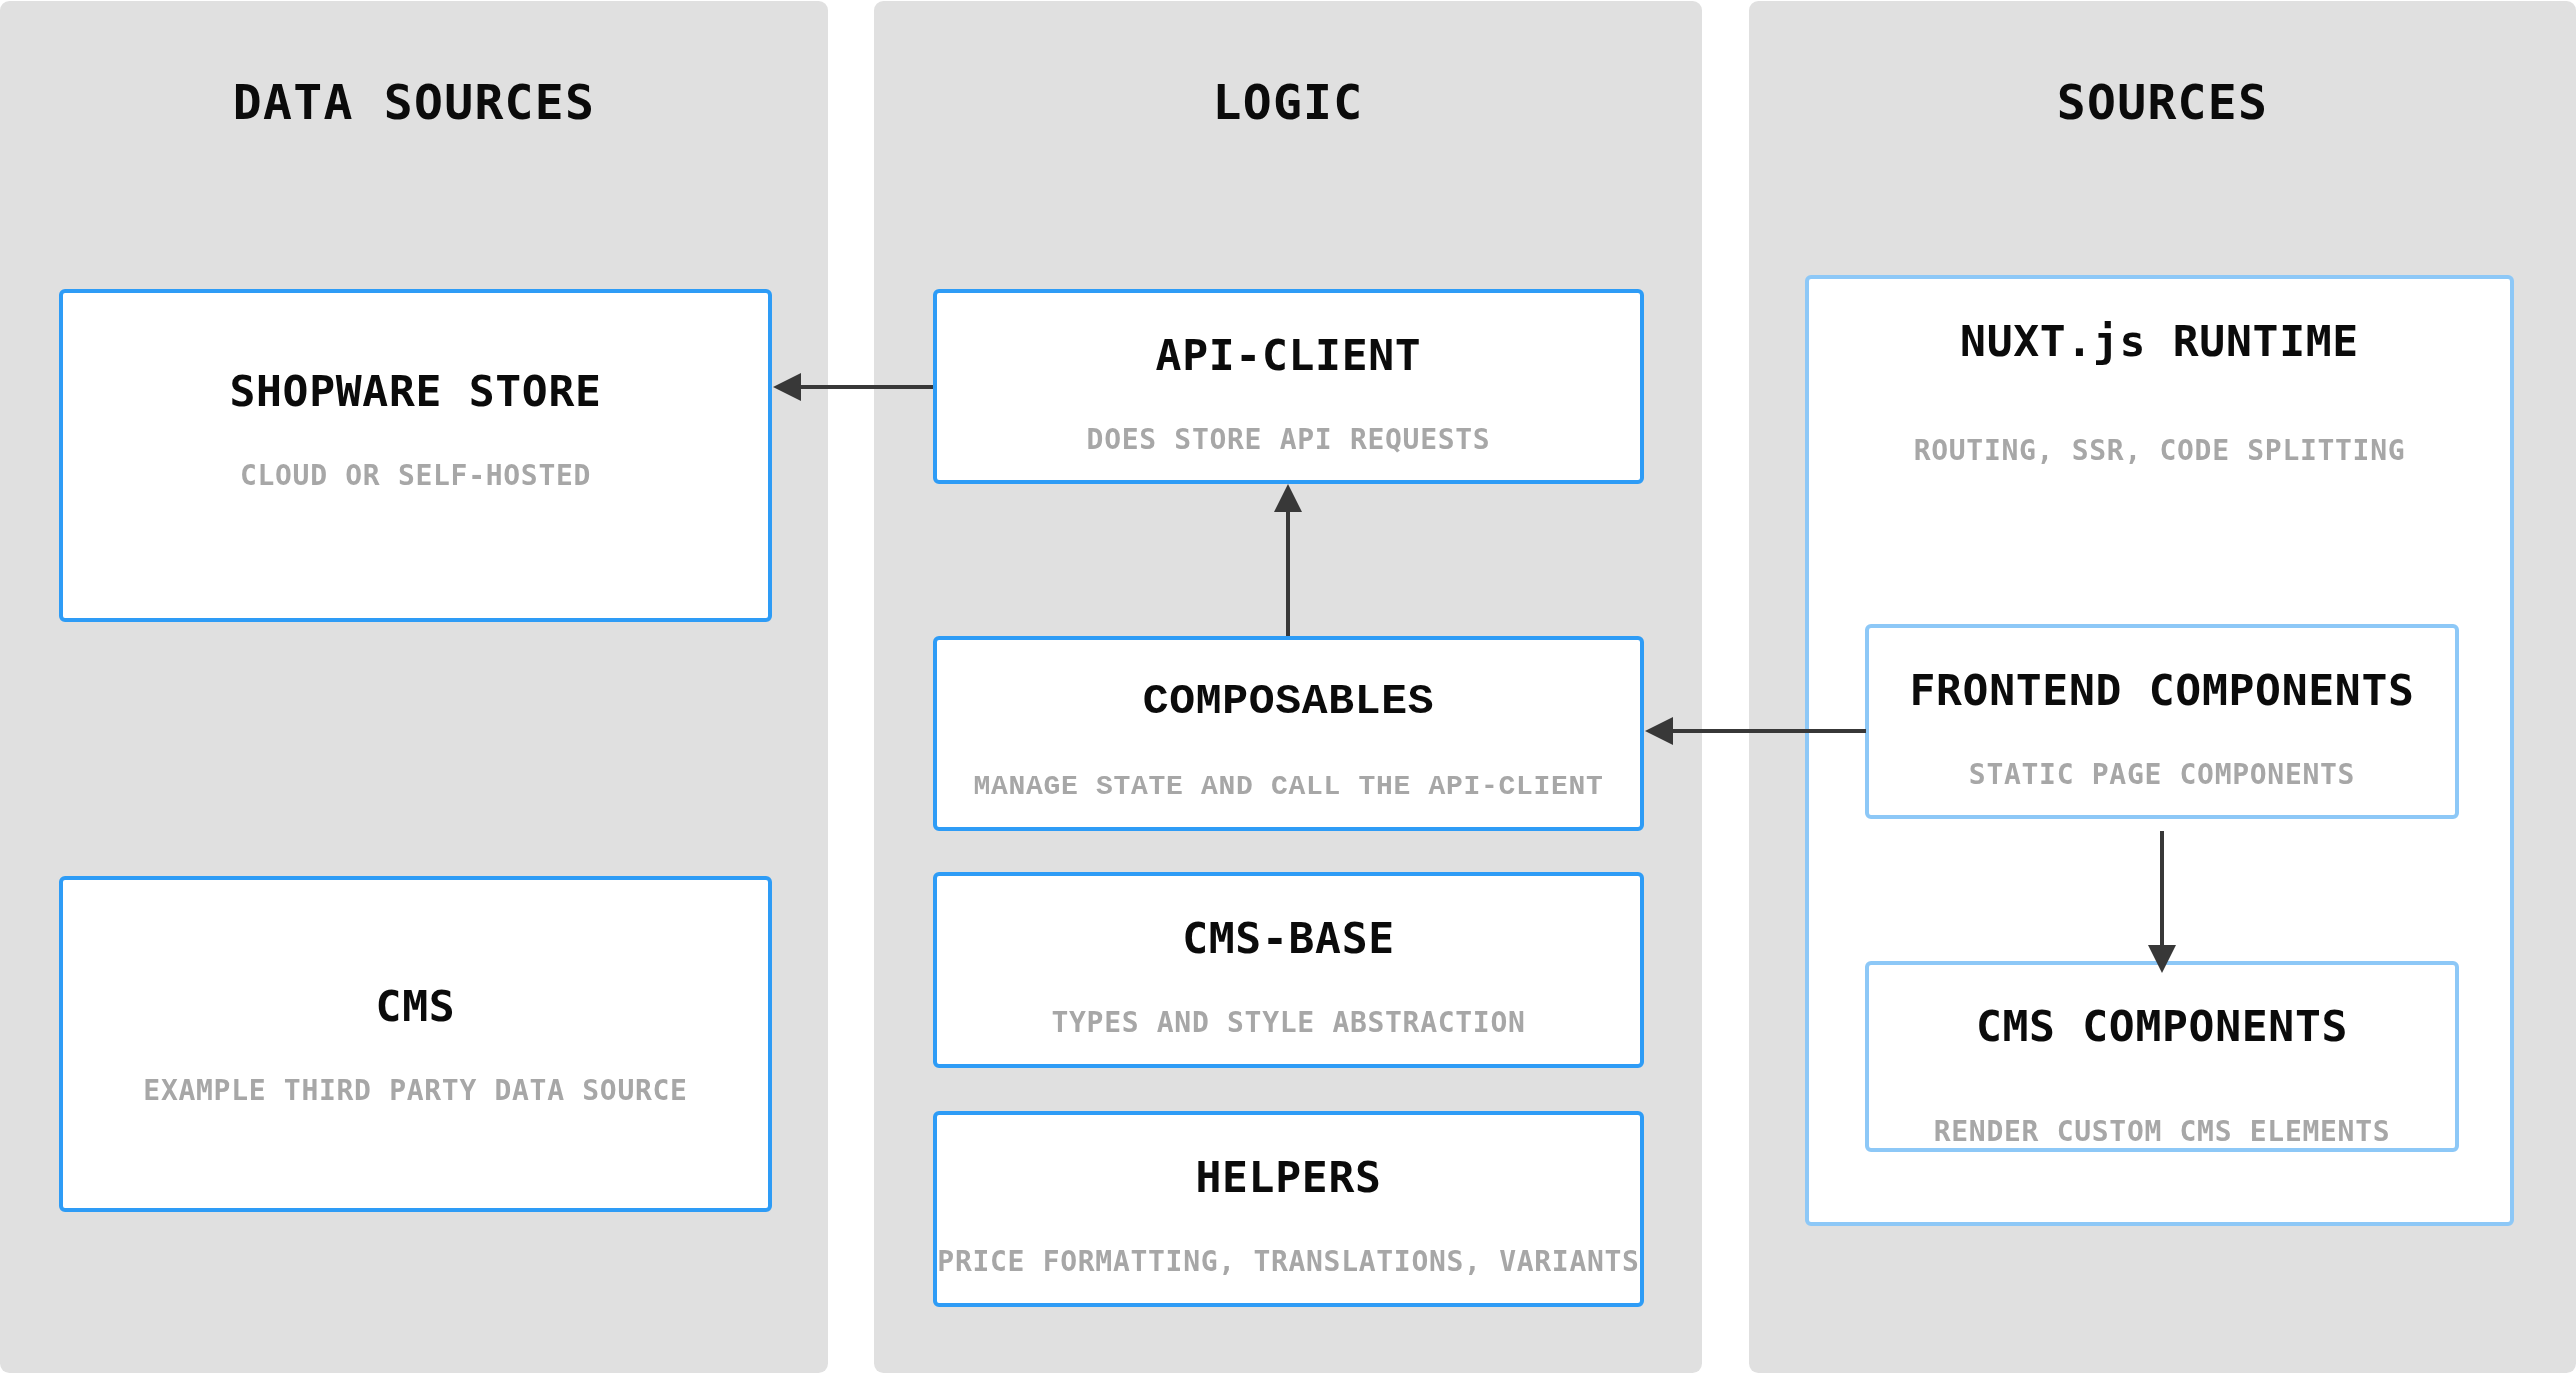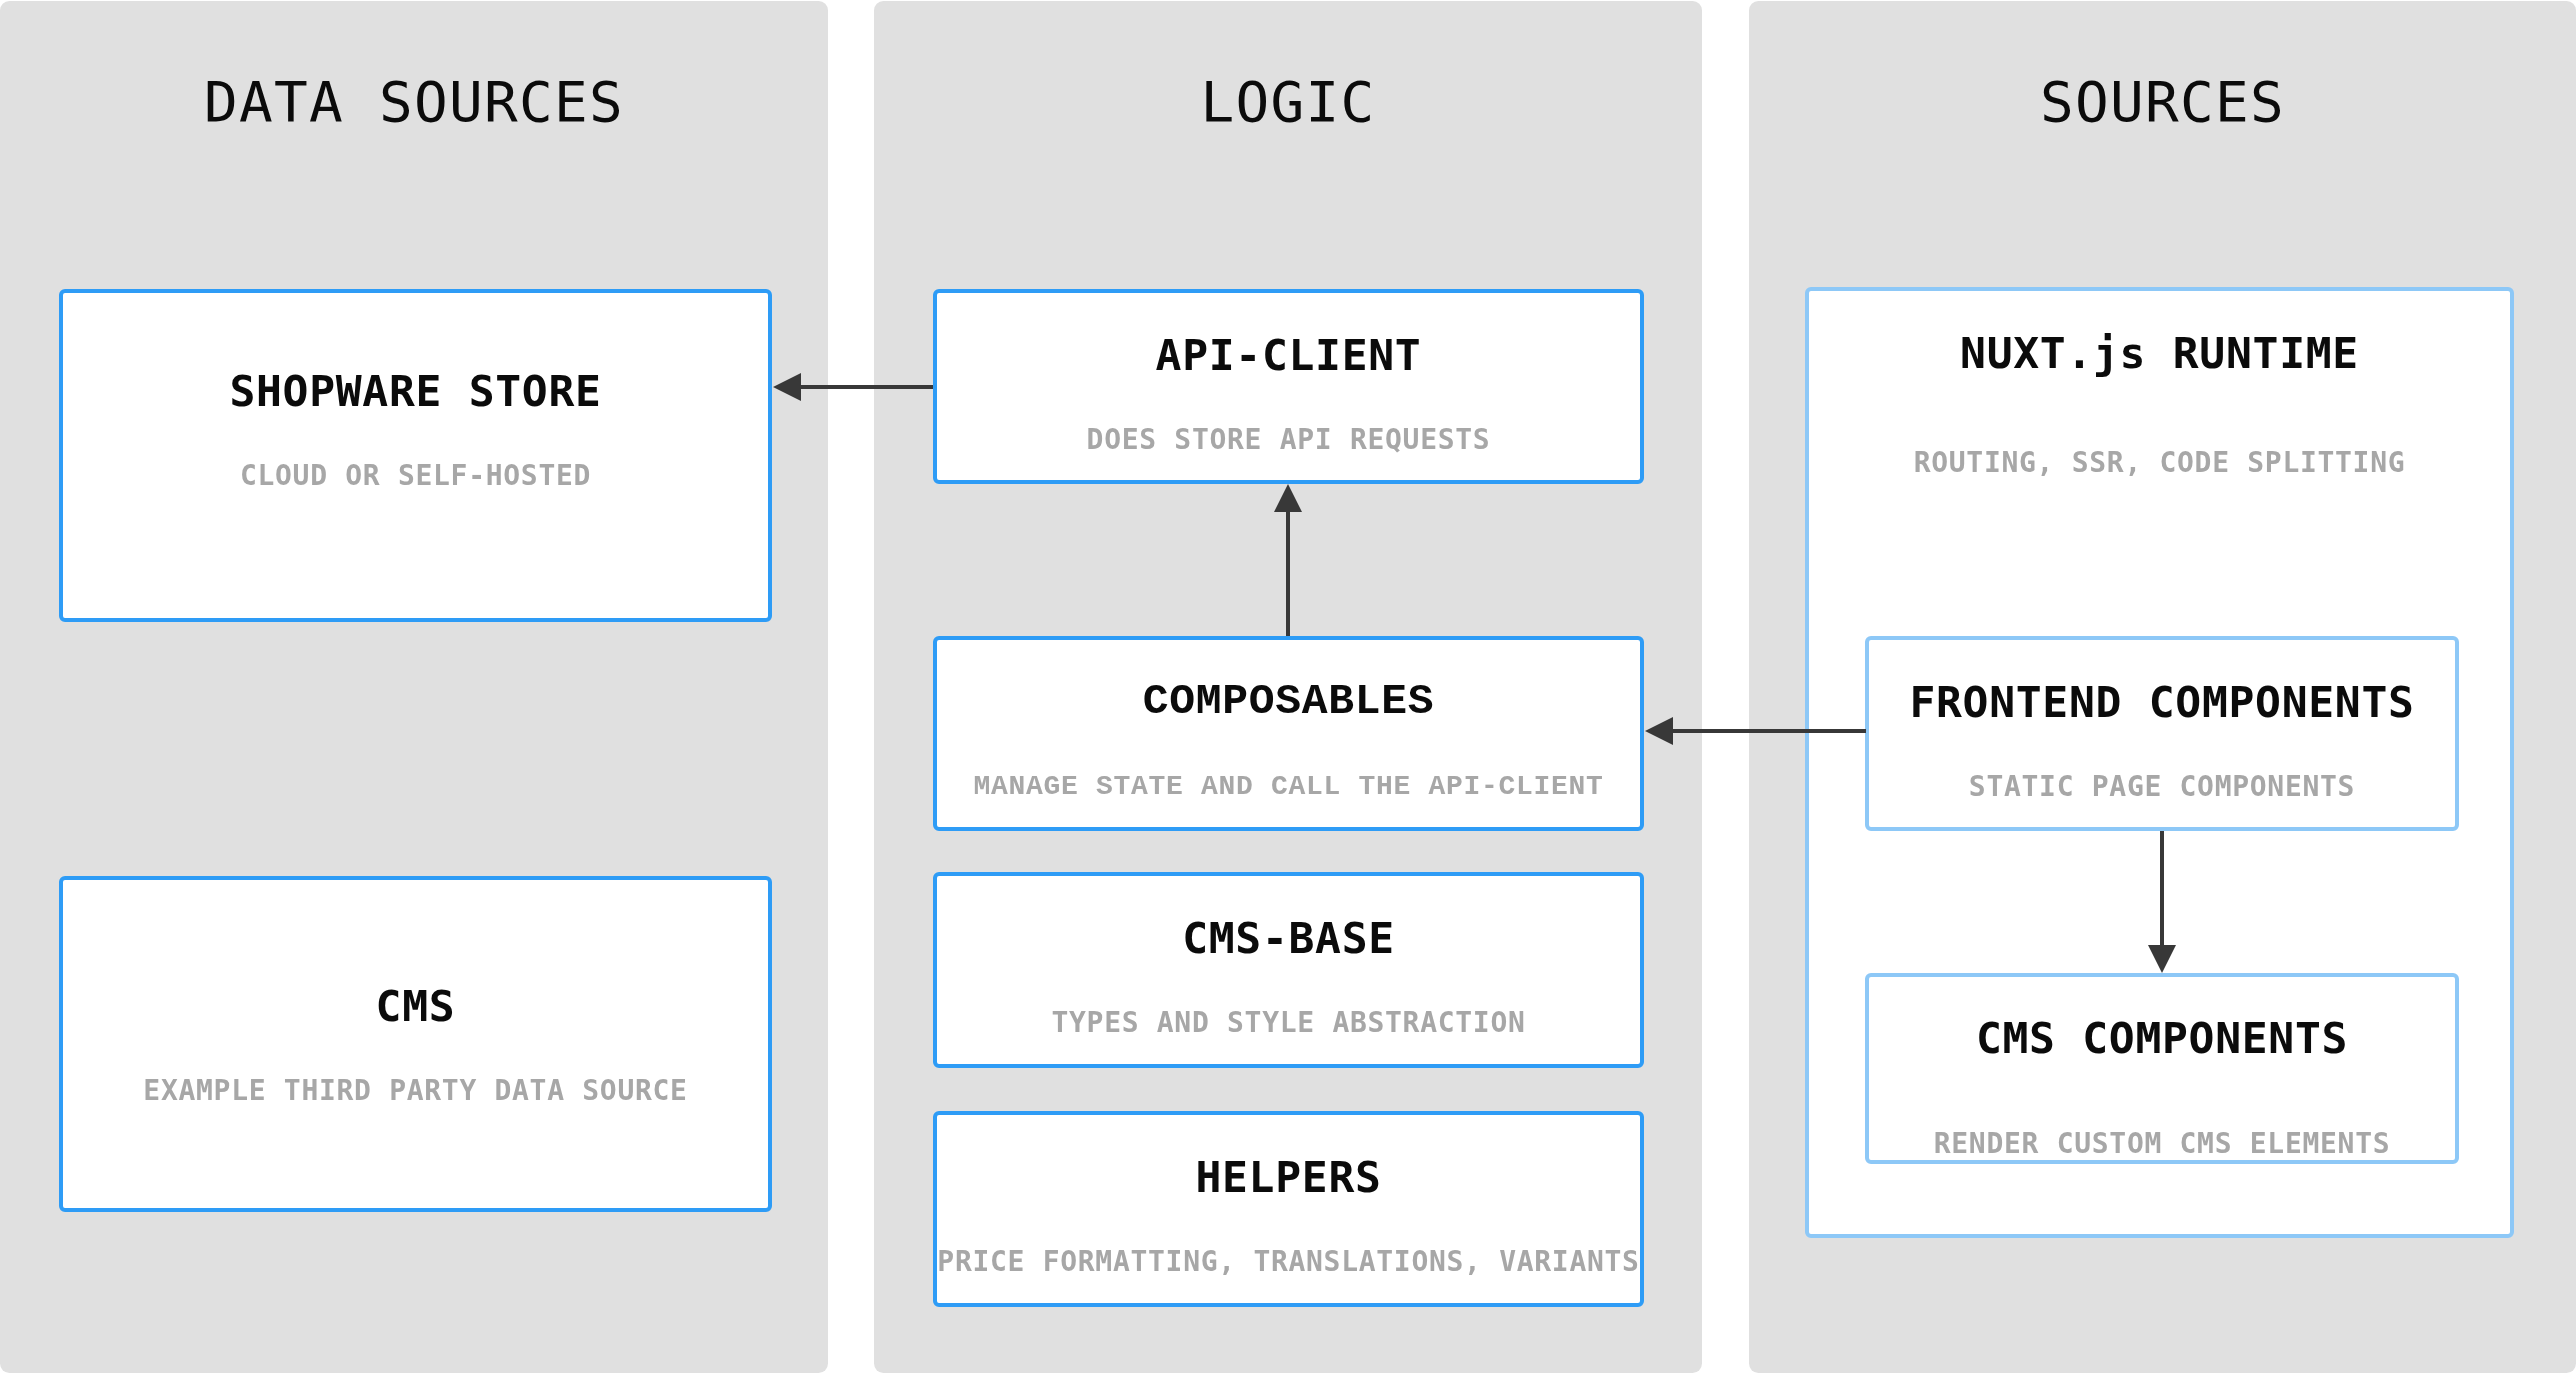--- a/index.html
+++ b/index.html
@@ -22,22 +22,22 @@
   .column{
     position:absolute;top:1.3px;height:1372px;
     background:var(--column-bg);border-radius:9.4px;
   }
   .col-left{left:0;width:828px;}
   .col-mid{left:874px;width:828px;}
   .col-right{left:1749px;width:827px;}
 
   .column-title{
     position:absolute;top:64px;left:0;width:100%;
-    text-align:center;font-size:56px;line-height:74px;
-    font-weight:normal;color:var(--title-text);letter-spacing:1.3px;
+    text-align:center;font-size:48px;line-height:74px;
+    font-weight:bold;color:var(--title-text);letter-spacing:1.3px;
     white-space:nowrap;
   }
 
   .box{
     position:absolute;background:#ffffff;
     border:4px solid var(--accent-blue);border-radius:6px;
     display:flex;flex-direction:column;align-items:center;
     text-align:center;
   }
   .box.light{border-color:var(--light-blue);}
@@ -52,21 +52,21 @@
     letter-spacing:0.7px;
   }
 
   
   .box-shopware{left:59px;top:289px;width:713px;height:333px;padding-top:71px;}
   .box-cms{left:59px;top:876px;width:713px;height:336px;padding-top:99px;}
   .box-api{left:933px;top:289px;width:711px;height:195px;padding-top:35px;}
   .box-composables{left:933px;top:636px;width:711px;height:195px;padding-top:35px;font-family:Liberation Mono, monospace;}
   .box-cmsbase{left:933px;top:872px;width:711px;height:196px;padding-top:35px;}
   .box-helpers{left:933px;top:1111px;width:711px;height:196px;padding-top:35px;}
-  .box-nuxt{left:1805px;top:287px;width:709px;height:951px;padding-top:35px;}
+  .box-nuxt{left:1805px;top:275px;width:709px;height:951px;padding-top:35px;}
   .box-nuxt .box-subtitle{margin-top:64px;}
   .box-frontend{left:56px;top:345px;width:594px;height:195px;padding-top:35px;}
   .box-cmscomp{left:56px;top:682px;width:594px;height:191px;padding-top:34px;gap:21px;}
   .box-frontend .box-subtitle,.box-cmscomp .box-subtitle{margin-top:39px;}
 
   
   .arrow-line{position:absolute;background:var(--arrow);}
   .arrow-head{position:absolute;width:0;height:0;}
   .head-left{border-top:14px solid transparent;border-bottom:14px solid transparent;border-right:28px solid var(--arrow);}
   .head-up{border-left:14px solid transparent;border-right:14px solid transparent;border-bottom:28px solid var(--arrow);}

